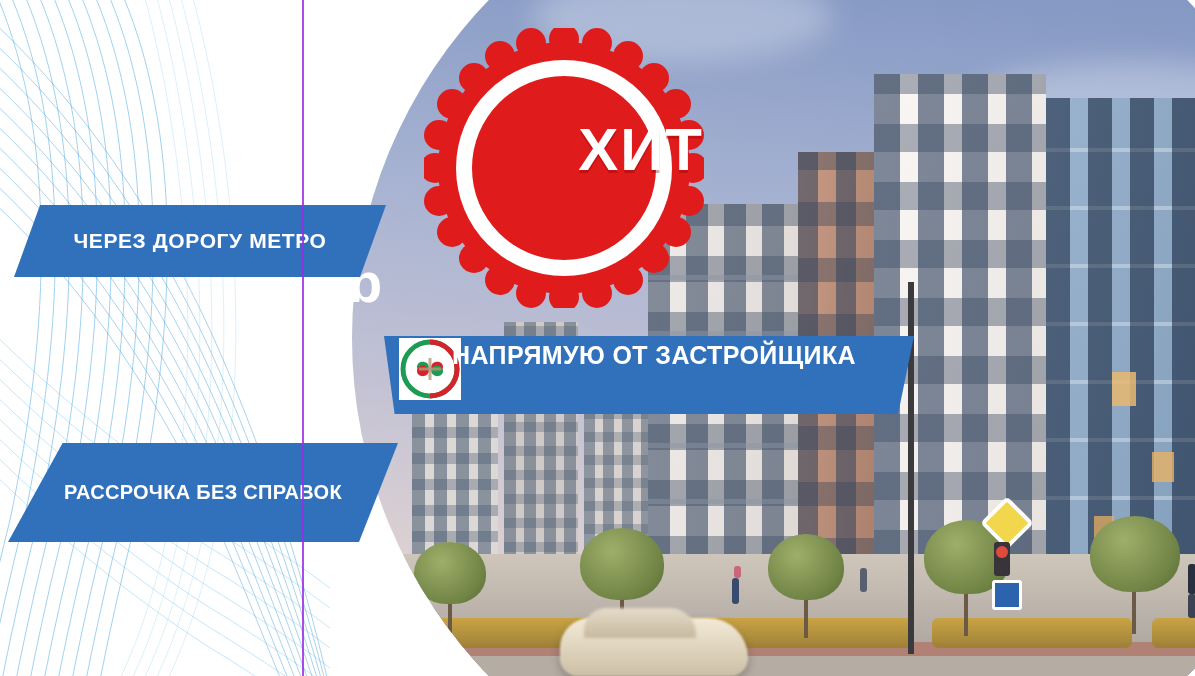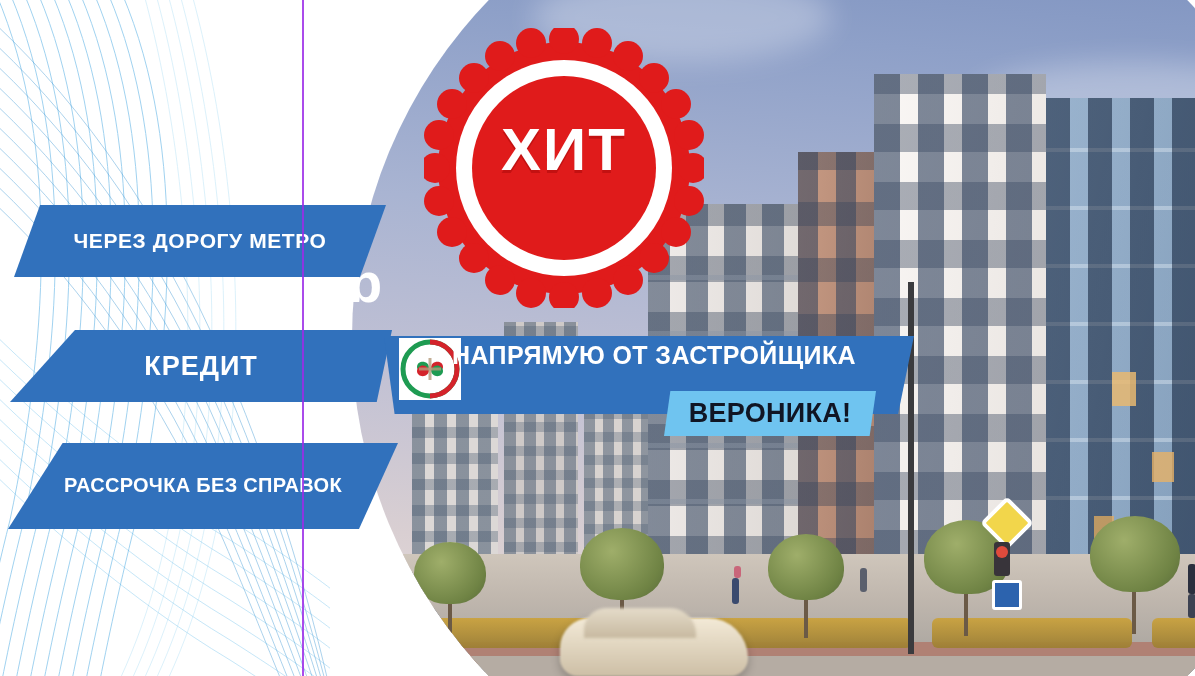--- a/index.html
+++ b/index.html
@@ -39,41 +39,41 @@
   .car{position:absolute;border-radius:30px 40px 18px 18px;
      background:linear-gradient(180deg,#f3ead7,#cdbfa6);filter:blur(1.2px);box-shadow:0 4px 10px rgba(0,0,0,.25);}
   .person{position:absolute;border-radius:3px;}
   .sign-diamond{position:absolute;width:30px;height:30px;transform:rotate(45deg);
      background:#f2d64b;border:4px solid #fff;border-radius:5px;}
   .sign-blue{position:absolute;width:24px;height:24px;background:#2c63ae;border:3px solid #fff;border-radius:3px;}
 
   
   .hit-badge{position:absolute;left:424px;top:28px;width:280px;height:280px;}
   .hit-badge svg{display:block;}
-  .hit-text{position:absolute;left:0;right:0;top:92px;text-align:center;color:#fff;
+  .hit-text{position:absolute;left:0;right:0;top:92px;text-align:right;color:#fff;
      font-weight:bold;font-size:60px;letter-spacing:2px;line-height:1;
      text-shadow:0 3px 0 rgba(140,0,0,.35);}
   .hit-sub{position:absolute;left:0;right:0;top:158px;text-align:center;color:#fff;
      font-weight:bold;font-size:34px;letter-spacing:.5px;line-height:1;
      text-shadow:0 2px 0 rgba(140,0,0,.35);}
 
   
   .stray-b{position:absolute;left:348px;top:255px;color:#ffffff;font-weight:bold;
      font-size:56px;line-height:1;font-family:"Liberation Sans",sans-serif;}
 
   
   .banner{position:absolute;background:#3171BC;display:flex;align-items:center;justify-content:center;
      color:#fff;font-weight:bold;text-align:left;}
   .b1{left:14px;top:205px;width:372px;height:72px;
       clip-path:polygon(7% 0%, 100% 0%, 93% 100%, 0% 100%);
       font-size:21px;letter-spacing:.6px;}
   .b2{left:10px;top:330px;width:382px;height:72px;
       clip-path:polygon(17% 0%, 100% 0%, 96% 100%, 0% 100%);
       font-size:27px;letter-spacing:1px;}
-  .b3{left:8px;top:443px;width:390px;height:86px;
+  .b3{left:8px;top:443px;width:390px;height:99px;
       clip-path:polygon(14% 0%, 100% 0%, 90% 100%, 0% 100%);
       font-size:20px;line-height:1.18;letter-spacing:.3px;}
 
   
   .dev-banner{position:absolute;left:384px;top:336px;width:530px;height:78px;background:#3171BC;
       clip-path:polygon(0% 0%, 100% 0%, 97% 100%, 2% 100%);}
   .dev-title{position:absolute;left:452px;top:341px;color:#fff;font-weight:bold;font-size:25px;
       letter-spacing:.4px;white-space:nowrap;}
   .dev-call{position:absolute;left:535px;top:374px;color:#0a0a12;font-weight:bold;font-size:30px;
       letter-spacing:.3px;white-space:nowrap;}
@@ -273,23 +273,20 @@
     </svg>
     <div class="hit-text">ХИТ</div>
   </div>
 
   <div class="stray-b">b</div>
 
   <div class="banner b1">
     <span>ЧЕРЕЗ ДОРОГУ  МЕТРО</span>
   </div>
 
-  <div class="banner b2">
-    <span>КРЕДИТ</span>
-  </div>
 
   <div class="banner b3">
     <span>
       <span>РАССРОЧКА БЕЗ СПРАВОК</span><br>
     </span>
   </div>
 
   <div class="dev-banner"></div>
 
   <div class="dev-logo">
@@ -300,19 +297,16 @@
       <path d="M32 30 C32 22, 44 22, 44 29 C44 34, 36 38, 32 30 Z" fill="#D4232B"></path>
       <path d="M30 32 C30 40, 18 40, 18 33 C18 28, 26 24, 30 32 Z" fill="#D4232B"></path>
       <path d="M32 32 C32 40, 44 40, 44 33 C44 28, 36 24, 32 32 Z" fill="#1E9B52"></path>
       <rect x="29.5" y="20" width="3" height="22" fill="#b49a7a" opacity=".8"></rect>
       <rect x="20" y="29.5" width="22" height="3" fill="#b49a7a" opacity=".8"></rect>
     </svg>
   </div>
 
   <div class="dev-title">НАПРЯМУЮ ОТ ЗАСТРОЙЩИКА</div>
 
-  <div class="veronika">
-    <span>ВЕРОНИКА!</span>
-  </div>
 
   <div class="guide-line"></div>
 
 </div>
 
 </body></html>

